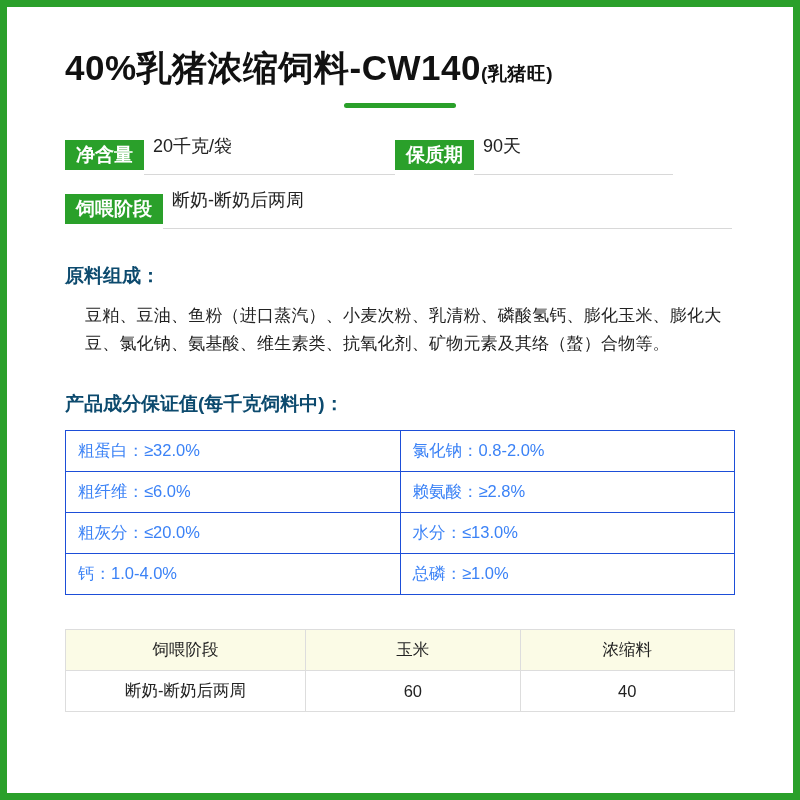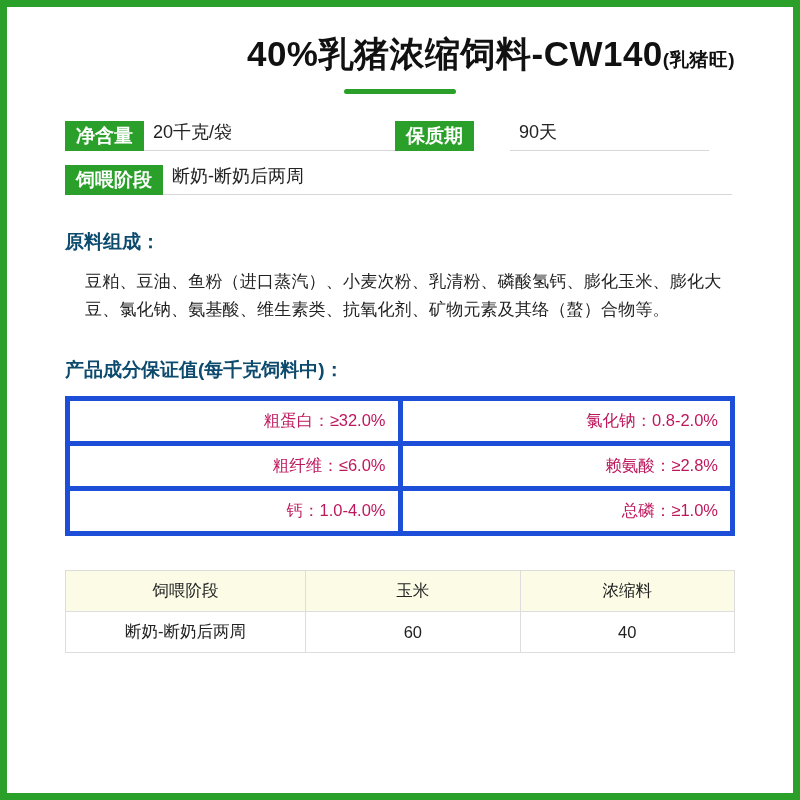--- a/index.html
+++ b/index.html
@@ -27,22 +27,22 @@
   }
   .inner {
     position: absolute;
     left: 0; top: 0; right: 0; bottom: 0;
     padding: 0 58px;
     box-sizing: border-box;
   }
 
   
   .title-wrap {
-    text-align: right;
-    padding-top: 26px;
+    text-align: left;
+    padding-top: 40px;
   }
   .title {
     font-size: 35px;
     font-weight: bold;
     letter-spacing: 0.5px;
     color: #111;
     line-height: 1.2;
     white-space: nowrap;
   }
   .title .sub {
@@ -79,25 +79,25 @@
     padding: 5px 11px 6px 11px;
     line-height: 1;
     white-space: nowrap;
   }
   .spec-val {
     font-size: 18px;
     color: #222;
     padding-left: 9px;
     border-bottom: 1px solid #d8d8d8;
     flex: 1;
-    padding-bottom: 6px;
+    padding-bottom: 16px;
     align-self: flex-end;
     white-space: nowrap;
   }
-  .spec-val.fixed { flex: 0 0 auto; min-width: 190px; margin-left: 36px; }
+  .spec-val.fixed { flex: 0 0 auto; min-width: 190px; }
   .spec-val.wide { min-width: 560px; }
 
   
   .section {
     margin-top: 34px;
   }
   .section-title {
     font-size: 19px;
     font-weight: bold;
     color: #0c4a6e;
@@ -111,26 +111,25 @@
     margin-left: 20px;
   }
 
   
   table {
     border-collapse: collapse;
     width: 100%;
     table-layout: fixed;
   }
   .guar-table td {
-    border: 5px solid #1d4ed8;
+    border: 1px solid #1d4ed8;
     font-size: 16.5px;
-    color: #be185d;
+    color: #3b82f6;
     padding: 9px 12px;
     height: 20px;
-    text-align: right;
   }
   .guar-table td.c1, .guar-table td.c2 { width: 50%; }
 
   
   .formula-wrap { margin-top: 6px; }
   .formula-table th {
     background: #fbfbe6;
     border: 1px solid #ddd;
     font-size: 16.5px;
     font-weight: normal;
@@ -188,20 +187,24 @@
       <div class="section-title">产品成分保证值(每千克饲料中)：</div>
       <table class="guar-table">
         <tbody>
           <tr>
             <td class="c1">粗蛋白：≥32.0%</td>
             <td class="c2">氯化钠：0.8-2.0%</td>
           </tr>
           <tr>
             <td class="c1">粗纤维：≤6.0%</td>
             <td class="c2">赖氨酸：≥2.8%</td>
+          </tr>
+          <tr>
+            <td class="c1">粗灰分：≤20.0%</td>
+            <td class="c2">水分：≤13.0%</td>
           </tr>
           <tr>
             <td class="c1">钙：1.0-4.0%</td>
             <td class="c2">总磷：≥1.0%</td>
           </tr>
         </tbody>
       </table>
     </div>
 
     <div class="section formula-section">

